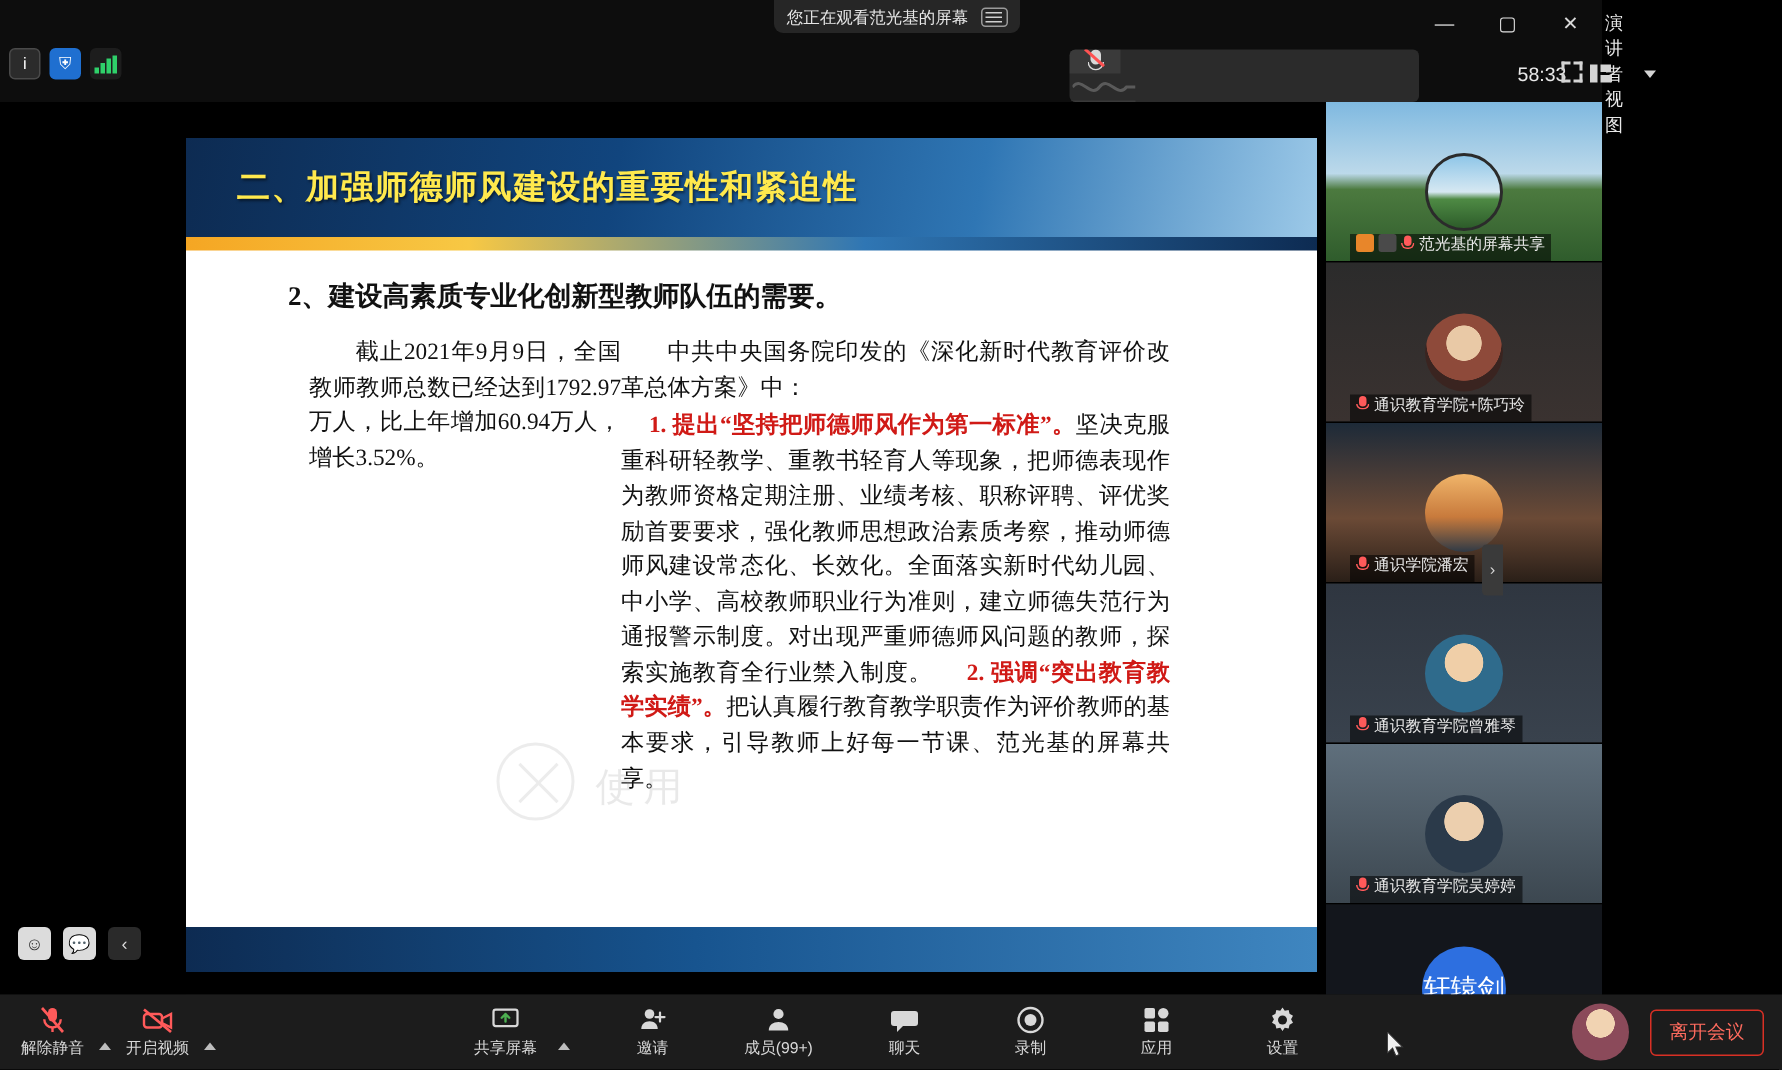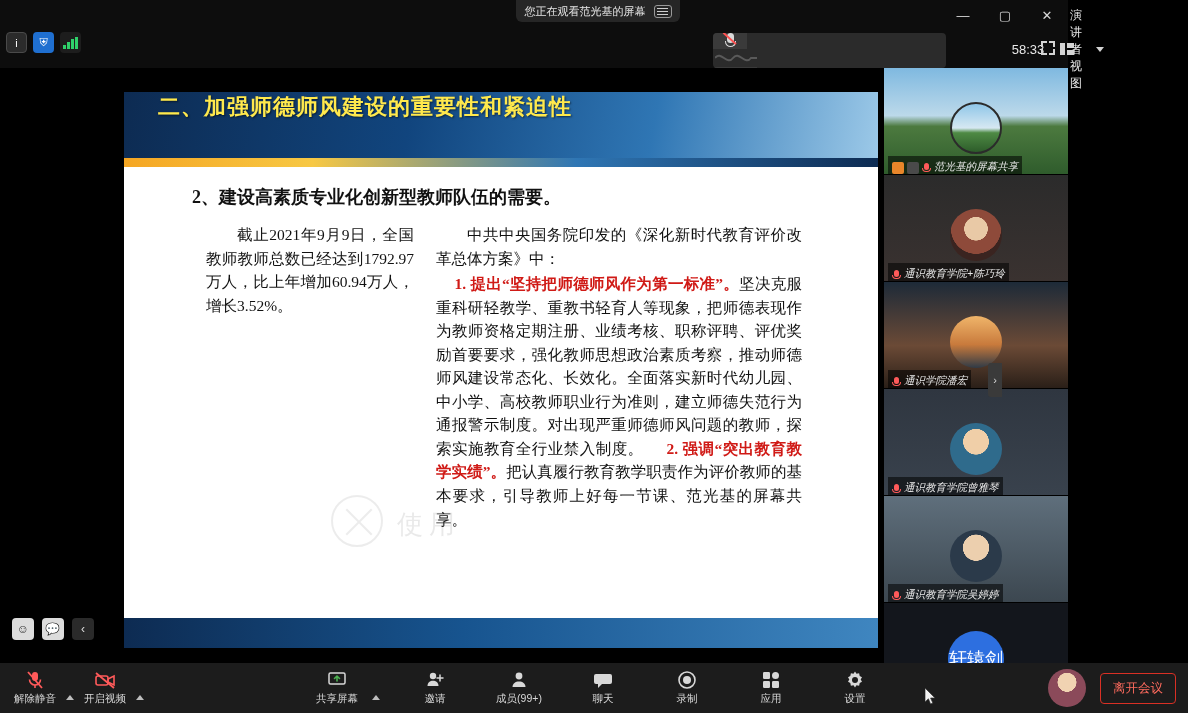--- a/index.html
+++ b/index.html
@@ -159,21 +159,21 @@
     overflow: hidden;
   }
   .slide {
     position: absolute; top: 24px; left: 124px;
     width: 754px; height: 556px;
     background: #fff;
   }
   .slide-header {
     height: 66px;
     background: linear-gradient(100deg, #0d2b52 0%, #11457e 38%, #2f76b4 70%, #9cc9e8 100%);
-    display: flex; align-items: flex-start;
+    display: flex; align-items: center;
     padding-left: 34px;
     position: relative;
   }
   .slide-header .title {
     color: #ffe94d;
     font-size: 22px;
     font-weight: bold;
     letter-spacing: 1px;
     font-family: "Liberation Serif", serif;
     text-shadow: 1px 1px 2px rgba(0,0,0,.55);
@@ -187,21 +187,21 @@
     height: 460px;
     position: relative;
   }
   .slide-sub {
     font-family: "Liberation Serif", serif;
     font-size: 18px; font-weight: bold; color: #111;
     padding-left: 40px;
     margin-bottom: 14px;
   }
   .slide-cols {
-    display: flex; gap: 22px;
+    display: flex; 
     padding: 0 36px 0 54px;
   }
   .col {
     font-family: "Liberation Serif", serif;
     font-size: 15.5px;
     line-height: 1.52;
     color: #111;
     text-align: justify;
   }
   .col.left { width: 208px; }
@@ -281,28 +281,27 @@
   }
   .tile .thumb {
     position: absolute; inset: 0;
   }
   .tile .avatar {
     position: absolute; left: 50%; top: 34px; transform: translateX(-50%);
     width: 52px; height: 52px; border-radius: 50%;
     overflow: hidden;
   }
   .tile .label {
-    position: absolute; left: 4px; bottom: 0;
+    position: absolute; left: 16px; bottom: 0;
     height: 18px;
-    display: flex; align-items: flex-end; gap: 3px;
+    display: flex; align-items: flex-start; gap: 3px;
     padding: 0 4px;
     background: rgba(0,0,0,.55);
     color: #e9e9e9; font-size: 10.5px;
     white-space: nowrap;
-    font-style: italic;
   }
   .mini-ico { width: 12px; height: 12px; border-radius: 2px; display: inline-block; }
   .mini-ico.person { background: #e8862a; }
   .mini-ico.screen { background: #4a4a4a; }
   .mini-mic {
     position: relative; width: 9px; height: 12px; display: inline-block;
   }
   .mini-mic .b { position:absolute; left:2px; top:1px; width:5px; height:7px; background:#ff5a5a; border-radius:3px;}
   .mini-mic .a { position:absolute; left:0; top:6px; width:9px; height:4px; border:1px solid #ff5a5a; border-top:none; border-radius:0 0 5px 5px;}
   .tile.last {

